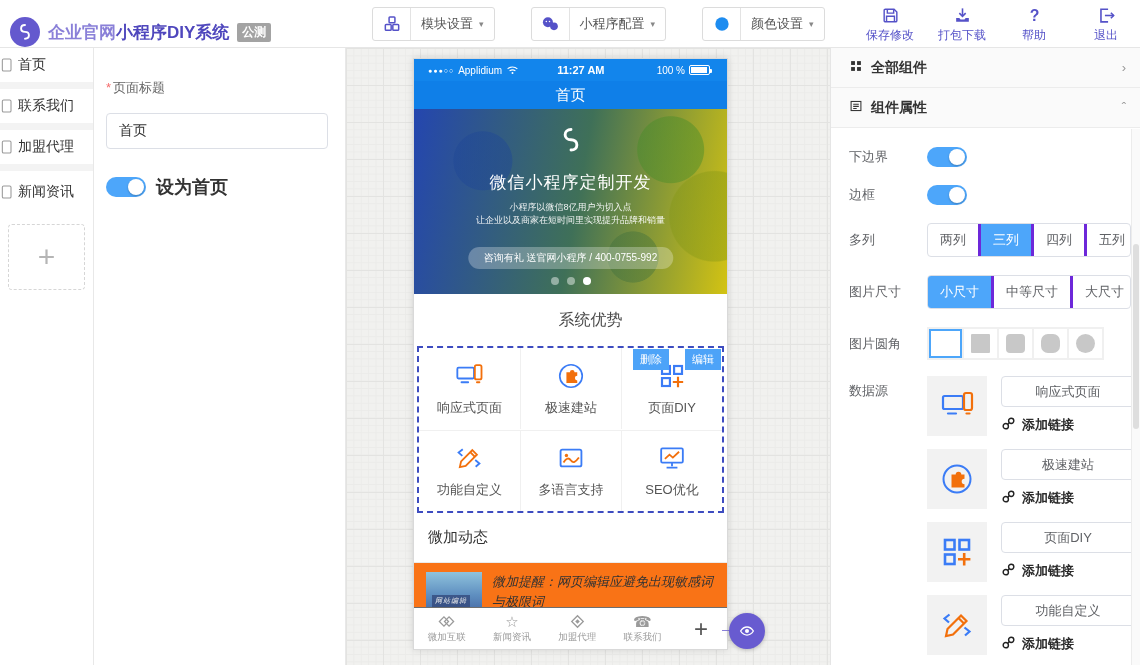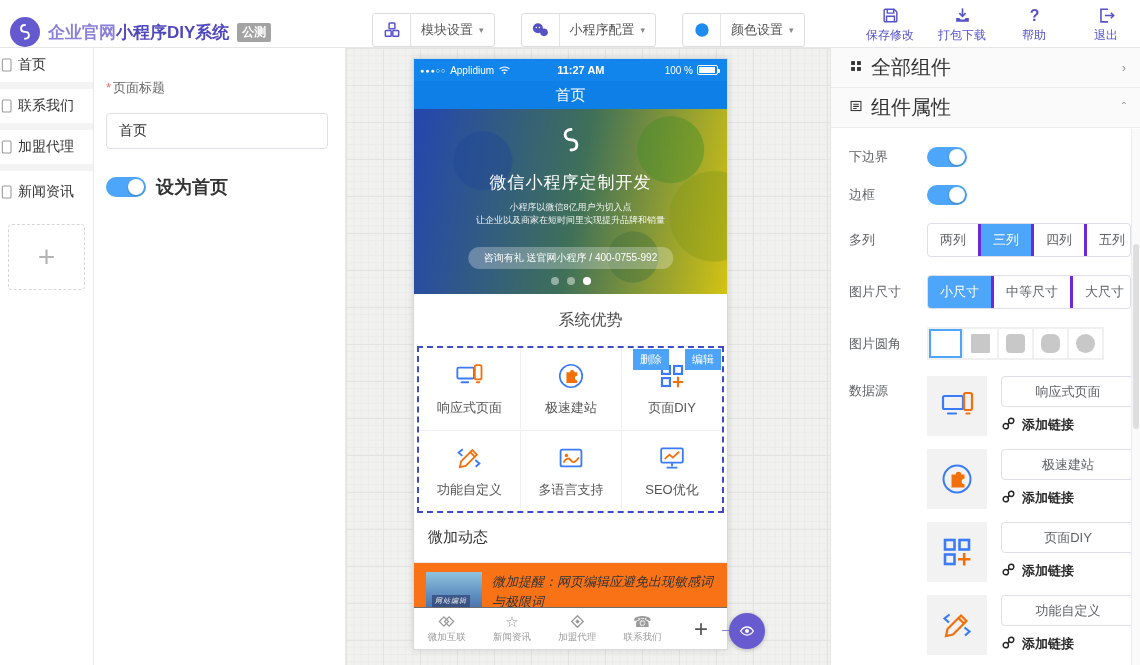--- a/index.html
+++ b/index.html
@@ -6,21 +6,21 @@
   html,body{width:1140px;height:665px;overflow:hidden;background:#fff;position:relative;}
 
   
   .header{position:absolute;top:0;left:0;width:1140px;height:48px;background:#fff;border-bottom:1px solid #e6e6e6;z-index:40;}
   .brand{position:absolute;left:10px;top:8px;height:48px;display:flex;align-items:center;gap:8px;}
   .logo{width:30px;height:30px;border-radius:50%;background:#6459ce;display:flex;align-items:center;justify-content:center;}
   .logo svg{width:20px;height:20px;}
   .brand-title{font-size:17px;font-weight:bold;}
   .tp{color:#8a80d8;} .ts{color:#4f47bd;}
   .badge{background:#a3a3a3;color:#fff;font-size:12px;padding:1px 5px;border-radius:2px;font-weight:bold;}
-  .menus{position:absolute;left:372px;top:13px;display:flex;gap:26px;}
+  .menus{position:absolute;left:372px;top:7px;display:flex;gap:36px;}
   .menu-btn{height:34px;border:1px solid #dcdcdc;border-radius:3px;background:#fff;display:flex;align-items:center;cursor:pointer;}
   .mb-icon{width:38px;height:100%;display:flex;align-items:center;justify-content:center;border-right:1px solid #e3e3e3;}
   .mb-icon svg{width:20px;height:20px;}
   .mb-label{font-size:13px;color:#555;padding:0 6px 0 10px;}
   .mb-caret{font-size:9px;color:#888;padding-right:10px;}
   .actions{position:absolute;right:10px;top:5px;display:flex;gap:24px;}
   .act{display:flex;flex-direction:column;align-items:center;cursor:pointer;width:48px;}
   .act-icon{height:20px;display:flex;align-items:center;justify-content:center;}
   .act-icon svg{width:19px;height:19px;}
   .act-label{font-size:12px;color:#5552c8;margin-top:2px;white-space:nowrap;}
@@ -45,21 +45,21 @@
   .toggle::after{content:'';position:absolute;right:2px;top:2px;width:16px;height:16px;background:#fff;border-radius:50%;box-shadow:0 1px 2px rgba(0,0,0,.25);}
 
   
   .canvas{position:absolute;top:48px;left:346px;width:484px;bottom:0;background-color:#f1f1ef;
     background-image:linear-gradient(#e3e3e1 1px,transparent 1px),linear-gradient(90deg,#e3e3e1 1px,transparent 1px),
     linear-gradient(#ebebe9 1px,transparent 1px),linear-gradient(90deg,#ebebe9 1px,transparent 1px);
     background-size:37px 37px,37px 37px,7.4px 7.4px,7.4px 7.4px;}
 
   
   .phone{position:absolute;left:67px;top:10px;width:315px;height:592px;background:#fff;border:1px solid #d9d9d9;box-shadow:0 0 8px rgba(0,0,0,.12);overflow:hidden;}
-  .statusbar{height:22px;background:#1285ec;color:#fff;display:flex;align-items:center;padding:0 6px;font-size:10px;gap:4px;}
+  .statusbar{height:22px;background:#1285ec;color:#fff;display:flex;align-items:center;padding:0 14px;font-size:10px;gap:4px;}
   .sb-signal{font-size:7px;letter-spacing:1px;}
   .sb-carrier{font-size:10px;}
   .sb-wifi svg{width:13px;height:10px;margin-top:2px;}
   .sb-time{flex:1;text-align:center;font-weight:bold;font-size:11px;margin-left:-14px;}
   .sb-batt-label{font-size:10px;}
   .battery{width:21px;height:10px;border:1px solid #fff;border-radius:2px;position:relative;margin-right:3px;}
   .battery::after{content:'';position:absolute;left:1px;top:1px;bottom:1px;width:16px;background:#fff;}
   .battery::before{content:'';position:absolute;right:-3px;top:2.5px;width:2px;height:4px;background:#fff;border-radius:0 1px 1px 0;}
   .navbar{height:28px;background:#0f7fe8;color:#fff;display:flex;align-items:center;justify-content:center;font-size:15px;}
   .banner{height:185px;position:relative;color:#fff;text-align:center;
@@ -98,21 +98,21 @@
   .tb-item span:last-child{font-size:9.5px;}
   .tb-plus{font-size:24px;color:#555;font-weight:300;flex:0 0 52px;}
   .eye-fab{position:absolute;left:383px;top:565px;width:36px;height:36px;border-radius:50%;background:#685bd0;display:flex;align-items:center;justify-content:center;cursor:pointer;box-shadow:0 1px 4px rgba(0,0,0,.25);}
   .eye-fab svg{width:18px;height:18px;}
   .eye-line{position:absolute;left:376px;top:582px;width:8px;height:1px;background:#8a80d8;}
 
   
   .inspector{position:absolute;top:48px;right:0;width:310px;bottom:0;background:#fff;border-left:1px solid #e5e5e5;}
   .ins-head{height:40px;display:flex;align-items:center;padding:0 14px 0 18px;border-bottom:1px solid #ececec;background:#fafafa;cursor:pointer;}
   .ins-head svg{width:14px;height:14px;margin-right:8px;}
-  .ins-head-label{font-size:20px;font-weight:normal;color:#333;flex:1;}
+  .ins-head-label{font-size:14px;font-weight:bold;color:#333;flex:1;}
   .chev{color:#999;font-size:13px;}
   .ins-body{position:absolute;top:81px;left:0;right:9px;bottom:0;overflow:hidden;padding-left:18px;}
   .ins-row{display:flex;align-items:center;margin-top:18px;}
   .ins-label{width:78px;flex-shrink:0;font-size:13px;color:#606266;}
   .seg{display:inline-flex;border:1px solid #dcdfe6;border-radius:4px;overflow:hidden;background:#fff;}
   .seg-opt{padding:7px 12px;font-size:13px;color:#606266;border-left:3px solid #6d28d9;cursor:pointer;white-space:nowrap;}
   .seg-opt:first-child{border-left:none;}
   .seg-opt.on{background:#4da6fa;color:#fff;}
   .radius-strip{display:flex;background:#f0f0f0;padding:2px;gap:2px;}
   .rad{width:33px;height:29px;background:#fff;display:flex;align-items:center;justify-content:center;cursor:pointer;}

